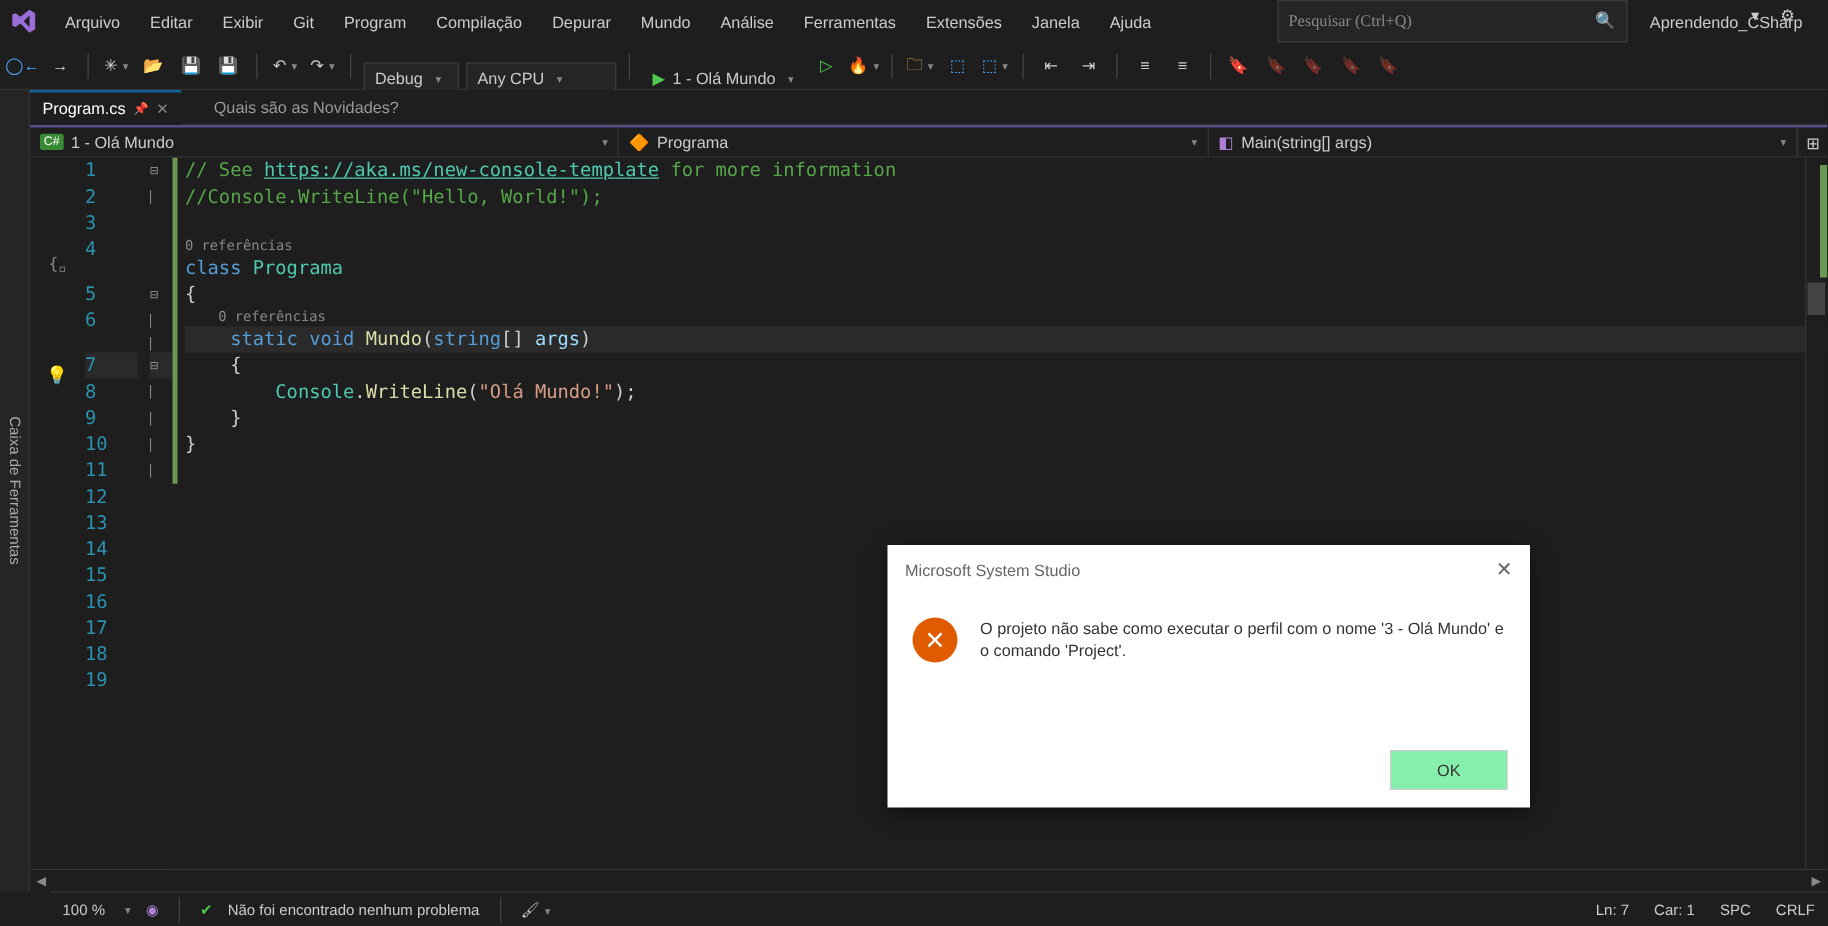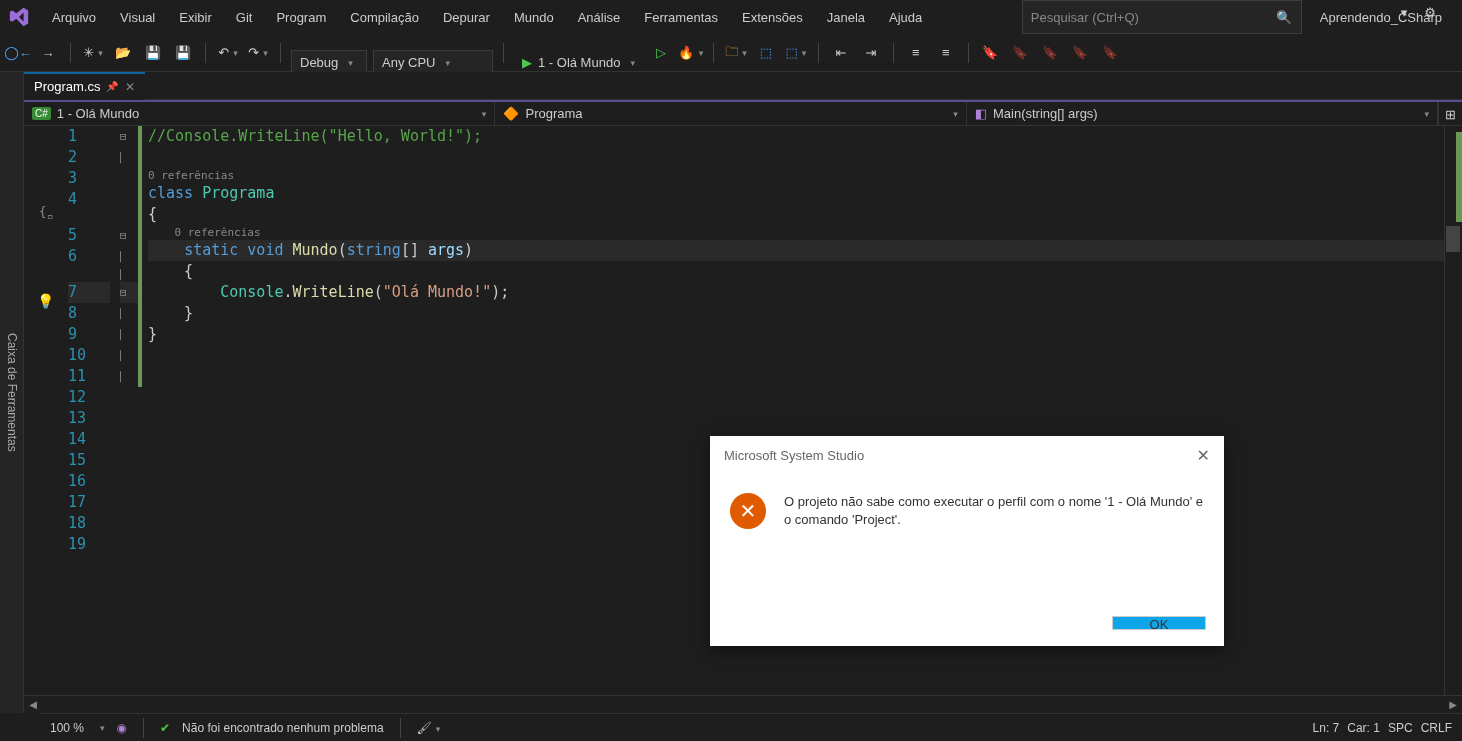--- a/index.html
+++ b/index.html
@@ -1,20 +1,20 @@
 <!DOCTYPE html>
 <html><head>
 <meta charset="utf-8">
 <style>
 * { margin:0; padding:0; box-sizing:border-box; }
 body { background:#1e1e1e; font-family:"Segoe UI",sans-serif; color:#ccc; overflow:hidden; width:1462px; height:741px; position:relative; font-size:13px; }
 .menubar { display:flex; align-items:center; height:34px; background:#1e1e1e; padding:0 6px; gap:4px; }
 .vs-logo { width:26px; height:26px; display:flex; align-items:center; justify-content:center; margin-right:6px; }
 .menu-item { padding:4px 10px; color:#ccc; cursor:pointer; font-size:13px; }
-.search-box { margin-left:auto; width:280px; height:26px; background:#252526; border:1px solid #3c3c3c; display:flex; align-items:center; padding:16px 8px; color:#888; }
+.search-box { margin-left:auto; width:280px; height:26px; background:#252526; border:1px solid #3c3c3c; display:flex; align-items:center; padding:16px 8px; color:#888;font-family:Liberation Serif, serif; }
 .search-box .sicon { margin-left:auto; }
 .proj-name { padding:0 14px; color:#ccc; font-size:13px; }
 .toolbar { display:flex; align-items:center; height:38px; background:#1e1e1e; padding:0 6px; gap:6px; border-bottom:1px solid #333; }
 .tbtn { width:24px; height:24px; display:flex; align-items:center; justify-content:center; cursor:pointer; color:#ccc; }
 .tsep { width:1px; height:20px; background:#444; margin:0 4px; }
 .dropdown { height:26px; background:#252526; border:1px solid #3c3c3c; display:flex; align-items:center; padding:0 8px; color:#ccc; gap:6px; cursor:pointer;margin-top:20px; }
 .chev { font-size:9px; color:#888; margin-left:4px; }
 .play-green { color:#4ec94e; }
 .play-outline { color:#4ec94e; }
 .flame { color:#e05a00; }
@@ -45,45 +45,45 @@
 .fn { color:#dcdcaa; }
 .st { color:#d69d85; }
 .pn { color:#ccc; }
 .id { color:#9cdcfe; }
 .ref { color:#888; font-size:11px; }
 .bulb { position:absolute; left:4px; color:#e6b800; font-size:14px; }
 .scrollbar { position:absolute; right:0; top:0; width:18px; height:100%; background:#1e1e1e; border-left:1px solid #333; }
 .sb-green { position:absolute; right:0; width:6px; background:#6a9955; }
 .sb-thumb { position:absolute; right:2px; width:14px; background:#444; }
 .statusbar { position:absolute; bottom:0; left:40px; right:0; height:28px; background:#1e1e1e; border-top:1px solid #333; display:flex; align-items:center; padding:0 10px; gap:12px; font-size:12px; color:#ccc; }
-.statusbar .right { margin-left:auto; display:flex; gap:8px; }
+.statusbar .right { margin-left:auto; display:flex; gap:20px; }
 .check { color:#4ec94e; }
 .dialog { position:absolute; left:710px; top:436px; width:514px; height:210px; background:#fff; color:#333; box-shadow:0 4px 16px rgba(0,0,0,0.5); }
 .dlg-title { display:flex; align-items:center; padding:10px 14px; color:#666; font-size:13px; }
 .dlg-close { margin-left:auto; font-size:16px; color:#666; cursor:pointer; }
 .dlg-body { display:flex; padding:18px 20px; gap:18px; }
 .dlg-icon { width:36px; height:36px; border-radius:50%; background:#e05a00; display:flex; align-items:center; justify-content:center; color:#fff; font-size:20px; flex-shrink:0; }
 .dlg-text { font-size:13px; color:#333; line-height:1.4; }
 .dlg-btns { position:absolute; bottom:14px; right:18px; }
-.dlg-btn { width:94px; height:14px; background:#0ea5e9; border:1px solid #ccc; color:#333; font-size:13px; cursor:pointer; }
+.dlg-btn { width:94px; height:32px; background:#86efac; border:1px solid #ccc; color:#333; font-size:13px; cursor:pointer; }
 .small-nav { position:absolute; right:20px; top:0; display:flex; gap:2px; }
 .hscroll { height:18px; background:#1e1e1e; border-top:1px solid #333; display:flex; align-items:center; }
 .hscroll .arrow { width:18px; text-align:center; color:#888; font-size:10px; }
 </style>
 </head>
 <body>
 
 <div class="menubar">
   <div class="vs-logo">
     <svg width="22" height="22" viewBox="0 0 24 24">
         <path fill="#9a6dd7" d="M17 2l5 3v14l-5 3-8-8-4 3-3-1V6l3-1 4 3 8-6zm0 5l-5 5 5 5V7z"></path>
       </svg>
   </div>
   <div class="menu-item">Arquivo</div>
-  <div class="menu-item">Visual</div>
+  <div class="menu-item">Editar</div>
   <div class="menu-item">Exibir</div>
   <div class="menu-item">Git</div>
   <div class="menu-item">Program</div>
   <div class="menu-item">Compilação</div>
   <div class="menu-item">Depurar</div>
   <div class="menu-item">Mundo</div>
   <div class="menu-item">Análise</div>
   <div class="menu-item">Ferramentas</div>
   <div class="menu-item">Extensões</div>
   <div class="menu-item">Janela</div>
@@ -148,20 +148,23 @@
 <div class="wrap">
   <div class="sidepanel">Caixa de Ferramentas</div>
 
   <div class="editor-area">
 
     <div class="tabs">
       <div class="tab active">
         <span>Program.cs</span>
         <span class="pin">📌</span>
         <span class="close-x">✕</span>
+      </div>
+      <div class="tab inactive">
+        <span>Quais são as Novidades?</span>
       </div>
     </div>
 
     <div class="navbar">
       <div class="navitem">
         <span style="background:#388a34;color:#fff;font-size:10px;padding:1px 3px;border-radius:2px">C#</span>
         <span>1 - Olá Mundo</span>
           <span class="chev">▾</span>
       </div>
       <div class="navitem">
@@ -217,20 +220,21 @@
         <div class="line">⎸</div>
         <div class="line" style="height:15px">⎸</div>
         <div class="line hl-line">⊟</div>
         <div class="line">⎸</div>
         <div class="line">⎸</div>
         <div class="line">⎸</div>
         <div class="line">⎸</div>
       </div>
       <div class="greenbar" style="height:calc(21px*11 + 30px)"></div>
       <div class="code-col">
+        <div class="line"><span class="cm"><span>// See </span></span><span class="lnk">https://aka.ms/new-console-template</span><span class="cm"> for more information</span></div>
         <div class="line"><span class="cm">//Console.WriteLine("Hello, World!");</span></div>
         <div class="line"></div>
         <div class="line" style="height:15px"><span class="ref">0 referências</span></div>
         <div class="line"><span class="kw">class</span><span class="pn"> </span><span class="tp">Programa</span></div>
         <div class="line"><span class="pn">{</span></div>
         <div class="line" style="height:15px"><span class="ref">    </span><span class="ref">0 referências</span></div>
         <div class="line hl-line"><span class="pn">    </span><span class="kw">static</span><span class="pn"> </span><span class="kw">void</span><span class="pn"> </span><span class="fn">Mundo</span><span class="pn">(</span><span class="kw">string</span><span class="pn">[] </span><span class="id">args</span><span class="pn">)</span></div>
         <div class="line"><span class="pn">    {</span></div>
         <div class="line"><span class="pn">        </span><span class="tp">Console</span><span class="pn">.</span><span class="fn">WriteLine</span><span class="pn">(</span><span class="st">"Olá Mundo!"</span><span class="pn">);</span></div>
         <div class="line"><span class="pn">    }</span></div>
@@ -267,18 +271,18 @@
   </div>
 </div>
 
 <div class="dialog">
   <div class="dlg-title">
     <span>Microsoft System Studio</span>
     <span class="dlg-close">✕</span>
   </div>
   <div class="dlg-body">
     <div class="dlg-icon">✕</div>
-    <div class="dlg-text">O projeto não sabe como executar o perfil com o nome '1 - Olá Mundo' e o comando 'Project'.</div>
+    <div class="dlg-text">O projeto não sabe como executar o perfil com o nome '3 - Olá Mundo' e o comando 'Project'.</div>
   </div>
   <div class="dlg-btns">
     <button class="dlg-btn">OK</button>
   </div>
 </div>
 
 </body></html>

